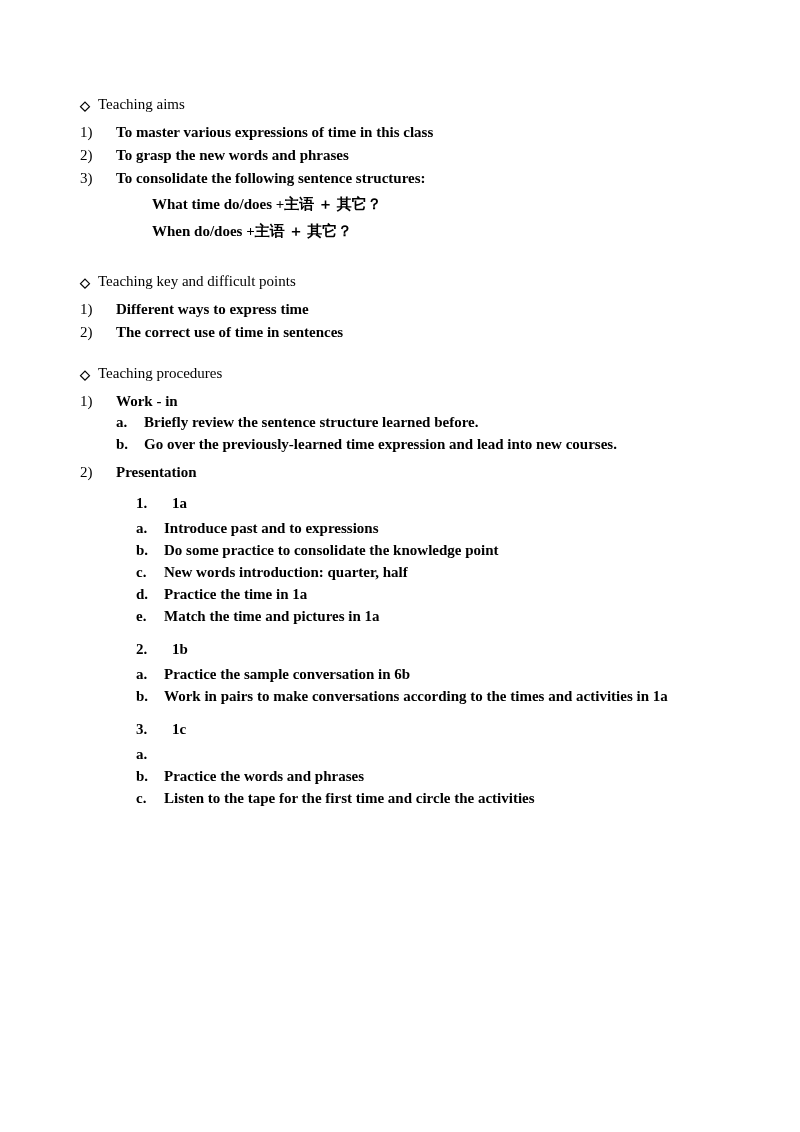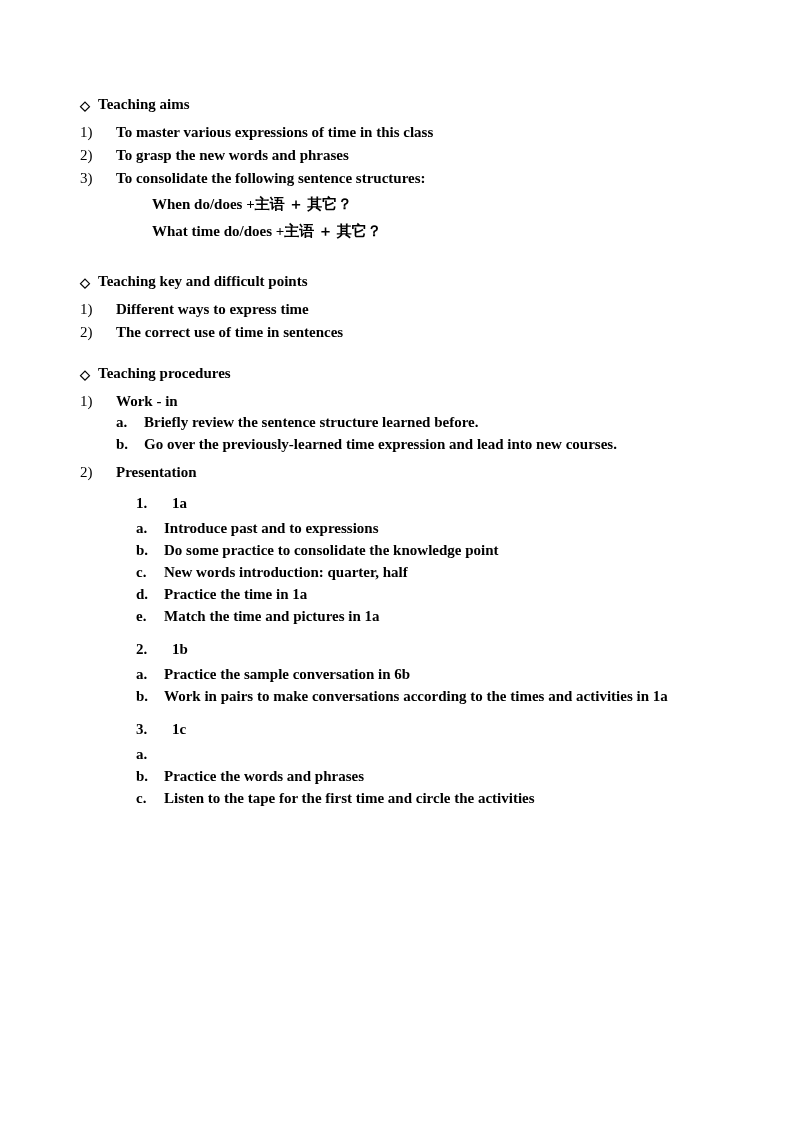--- a/index.html
+++ b/index.html
@@ -38,21 +38,21 @@
       gap: 8px;
     }
 
     .diamond {
       font-size: 13px;
       margin-top: 2px;
       flex-shrink: 0;
     }
 
     .section-heading-text {
-      font-weight: bold;
+      font-weight: normal;
     }
 
     .numbered-list {
       list-style: none;
       padding-left: 0;
     }
 
     .numbered-list > li {
       display: flex;
       align-items: flex-start;
@@ -131,22 +131,22 @@
           <span class="num-label">1)</span>
           <div class="item-content"><span>To master various expressions of time in this class</span></div>
         </li>
         <li>
           <span class="num-label">2)</span>
           <div class="item-content"><span>To grasp the new words and phrases</span></div>
         </li>
         <li>
           <span class="num-label">3)</span>
           <div class="item-content"><span>To consolidate the following sentence structures:</span><div class="structure-indent">
+              <div>What time do/does +主语 ＋ 其它？</div>
               <div>When do/does +主语 ＋ 其它？</div>
-              <div>What time do/does +主语 ＋ 其它？</div>
             </div></div>
         </li>
       </ul>
     </div>
     <div class="section">
       <div class="section-heading">
         <span class="diamond">◇</span>
         <span class="section-heading-text">Teaching key and difficult points</span>
       </div>
       <ul class="numbered-list">

